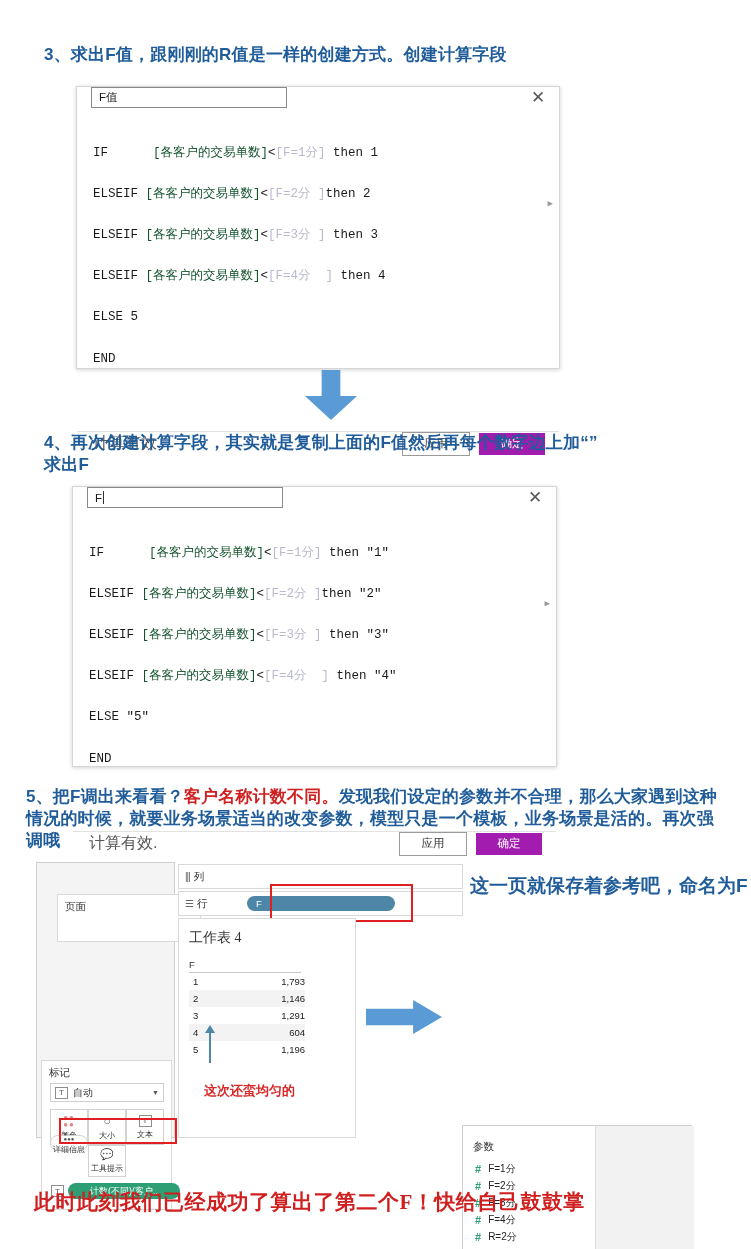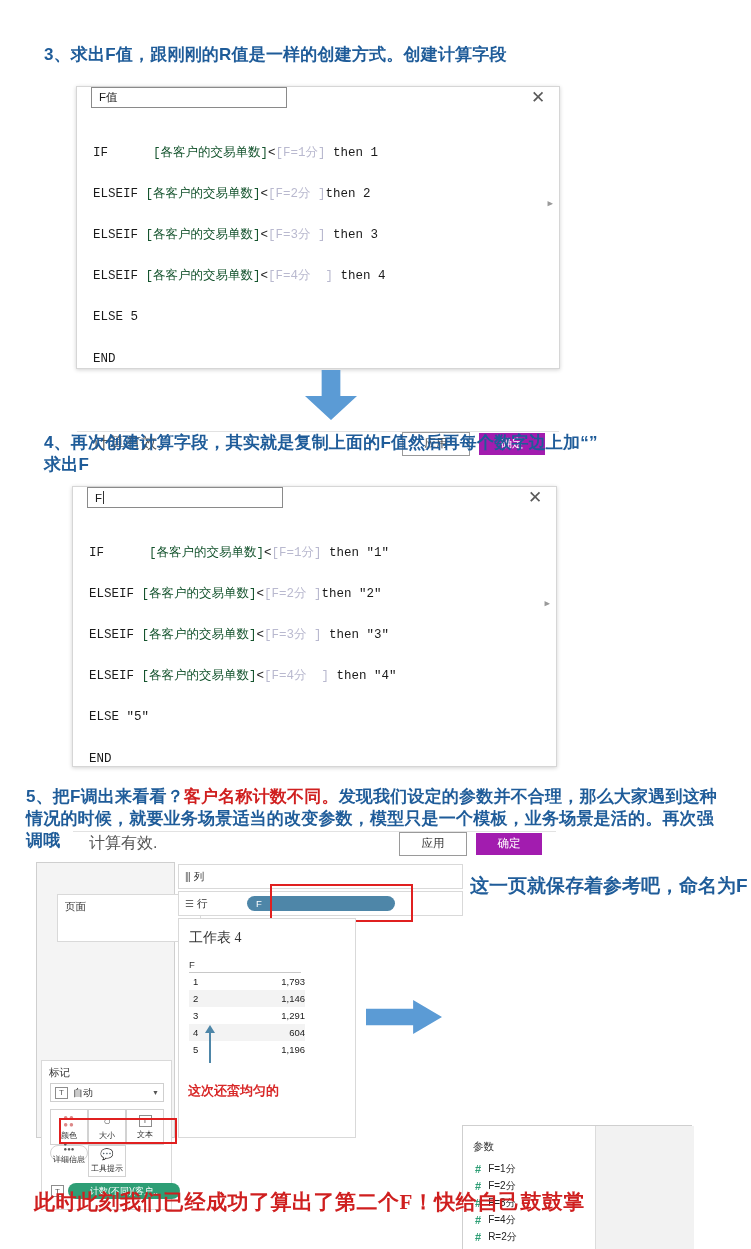--- a/index.html
+++ b/index.html
@@ -227,21 +227,21 @@
       <span class="lbl">颜色</span>
     </div>
     <div class="mark-btn abs" style="left:46px;top:48px;width:38px;height:36px;">
       <span style="font-size:12px;color:#555;">○</span>
       <span class="lbl">大小</span>
     </div>
     <div class="mark-btn abs" style="left:84px;top:48px;width:38px;height:36px;">
       <span class="mini-ico">T</span>
       <span class="lbl">文本</span>
     </div>
-    <div class="mark-btn abs" style="left:8px;top:84px;width:38px;height:16px;border-radius:16px;">
+    <div class="mark-btn abs" style="left:8px;top:74px;width:38px;height:16px;border-radius:16px;">
       <span style="font-size:6px;color:#555;line-height:5px;">●<br>●●●</span>
       <span class="lbl">详细信息</span>
     </div>
     <div class="mark-btn abs" style="left:46px;top:84px;width:38px;height:32px;">
       <span style="font-size:11px;color:#555;">💬</span>
       <span class="lbl">工具提示</span>
     </div>
 
     <div class="mini-ico abs" style="left:9px;top:124px;">T</div>
     <div class="pill-green abs" style="left:26px;top:122px;width:96px;justify-content:center;">
@@ -292,21 +292,21 @@
     </div>
     <div class="ws-row">
       <span class="k">5</span>
       <span class="v">1,196</span>
     </div>
   </div>
 
   <div class="annot-arrow-up" style="left:30px;top:112px;height:32px;"></div>
 </div>
 
-<div class="abs annot-red" style="left:188px;top:1082px;">这次还蛮均匀的</div>
+<div class="abs annot-red" style="left:204px;top:1082px;">这次还蛮均匀的</div>
 
 <div class="abs arrow-right" style="left:366px;top:1000px;"></div>
 
 <div class="abs side-note" style="left:470px;top:873px;width:280px;">这一页就保存着参考吧，命名为F</div>
 
 <div class="abs param-panel" style="left:462px;top:905px;width:230px;height:226px;">
   <div class="param-right-pane abs" style="left:132px;top:0;width:98px;height:181px;"></div>
 
   <div class="param-head abs" style="left:10px;top:14px;">参数</div>
 

